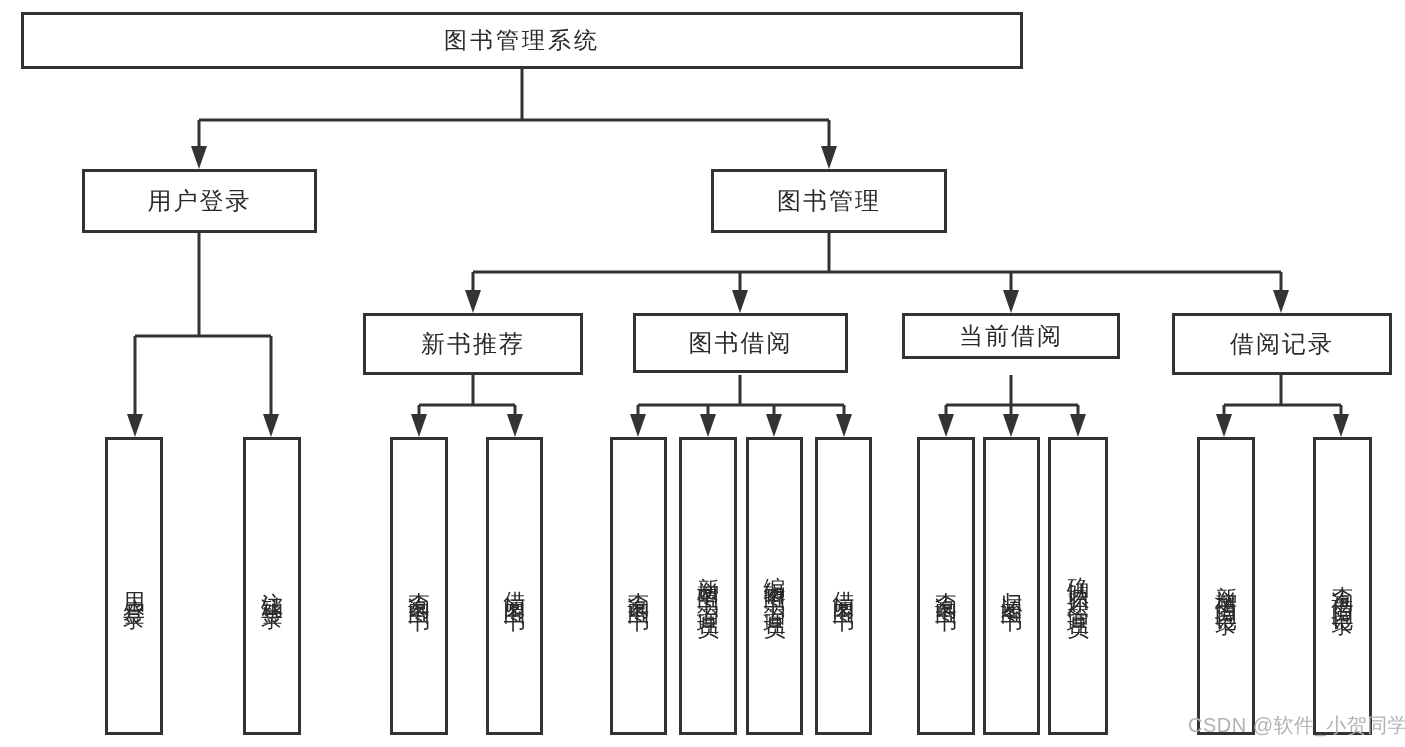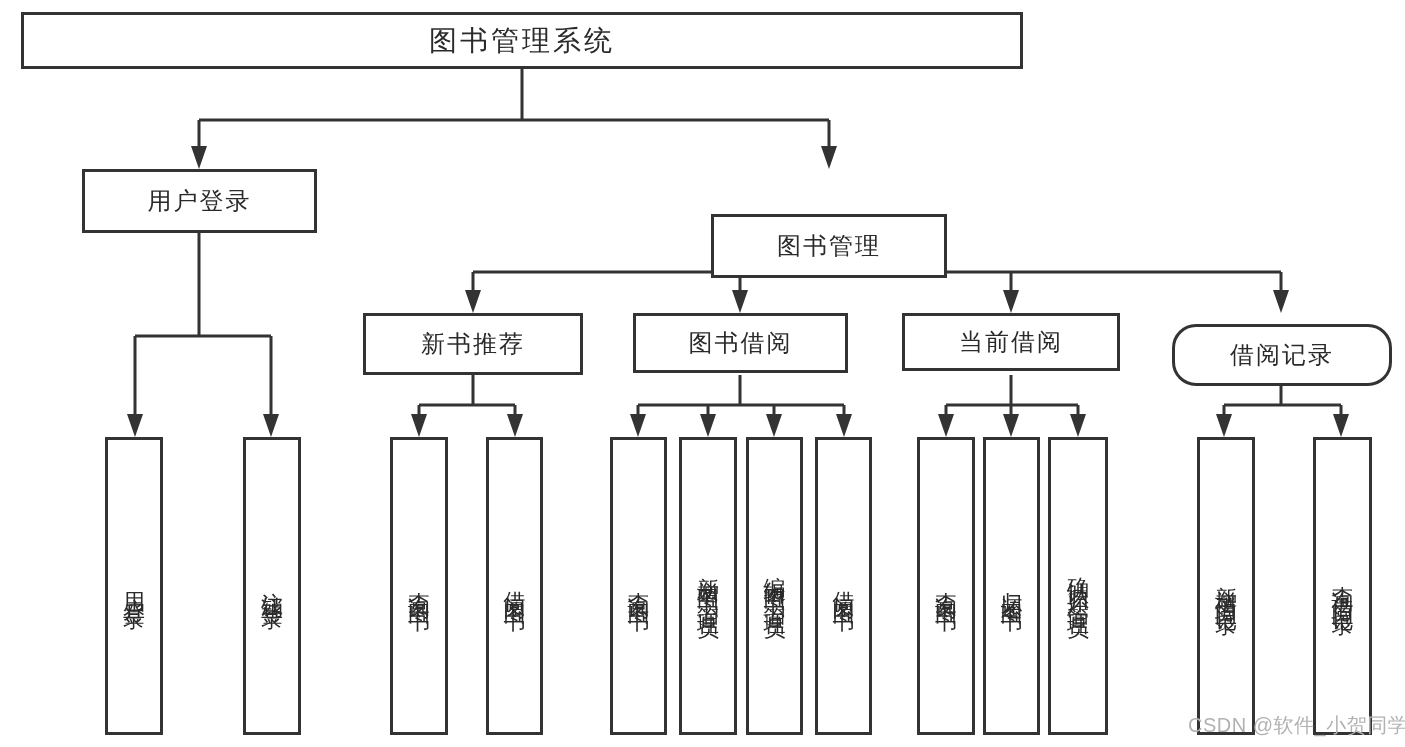--- a/index.html
+++ b/index.html
@@ -27,21 +27,21 @@
     box-sizing: border-box;
     border: 3px solid #333333;
     background: #ffffff;
     display: flex;
     align-items: center;
     justify-content: center;
     color: #2a2a2a;
     z-index: 2;
   }
   .root-node {
-    font-size: 28px;
+    font-size: 23px;
     letter-spacing: 3px;
     font-family: Liberation Serif, serif;
   }
   .h-node {
     font-size: 24px;
     letter-spacing: 2px;
   }
   .v-node .v-label {
     writing-mode: vertical-rl;
     text-orientation: mixed;
@@ -95,26 +95,26 @@
       <polygon points="1003,414 1019,414 1011,437"></polygon>
       <polygon points="1070,414 1086,414 1078,437"></polygon>
       <polygon points="1216,414 1232,414 1224,437"></polygon>
       <polygon points="1333,414 1349,414 1341,437"></polygon>
     </g>
   </svg>
 
   <div class="node root-node" style="left:21px; top:12px; width:1002px; height:57px;">图书管理系统</div>
 
   <div class="node h-node" style="left:82px; top:169px; width:235px; height:64px;">用户登录</div>
-  <div class="node h-node" style="left:711px; top:169px; width:236px; height:64px;margin-top:45px;">图书管理</div>
+  <div class="node h-node" style="left:711px; top:169px; width:236px; height:64px;">图书管理</div>
 
   <div class="node h-node" style="left:363px; top:313px; width:220px; height:62px;font-family:Liberation Serif, serif;">新书推荐</div>
   <div class="node h-node" style="left:633px; top:313px; width:215px; height:60px;">图书借阅</div>
-  <div class="node h-node" style="left:902px; top:313px; width:218px; height:58px;">当前借阅</div>
-  <div class="node h-node" style="left:1172px; top:324px; width:220px; height:62px;border-radius:24px;">借阅记录</div>
+  <div class="node h-node" style="left:902px; top:313px; width:218px; height:46px;">当前借阅</div>
+  <div class="node h-node" style="left:1172px; top:313px; width:220px; height:62px;">借阅记录</div>
 
   <div class="node v-node" style="left:105px; top:437px; width:58px; height:298px;">
     <span class="v-label">用户登录</span>
   </div>
   <div class="node v-node" style="left:243px; top:437px; width:58px; height:298px;">
     <span class="v-label">注销登录</span>
   </div>
 
   <div class="node v-node" style="left:390px; top:437px; width:58px; height:298px;">
     <span class="v-label">查询图书</span>

